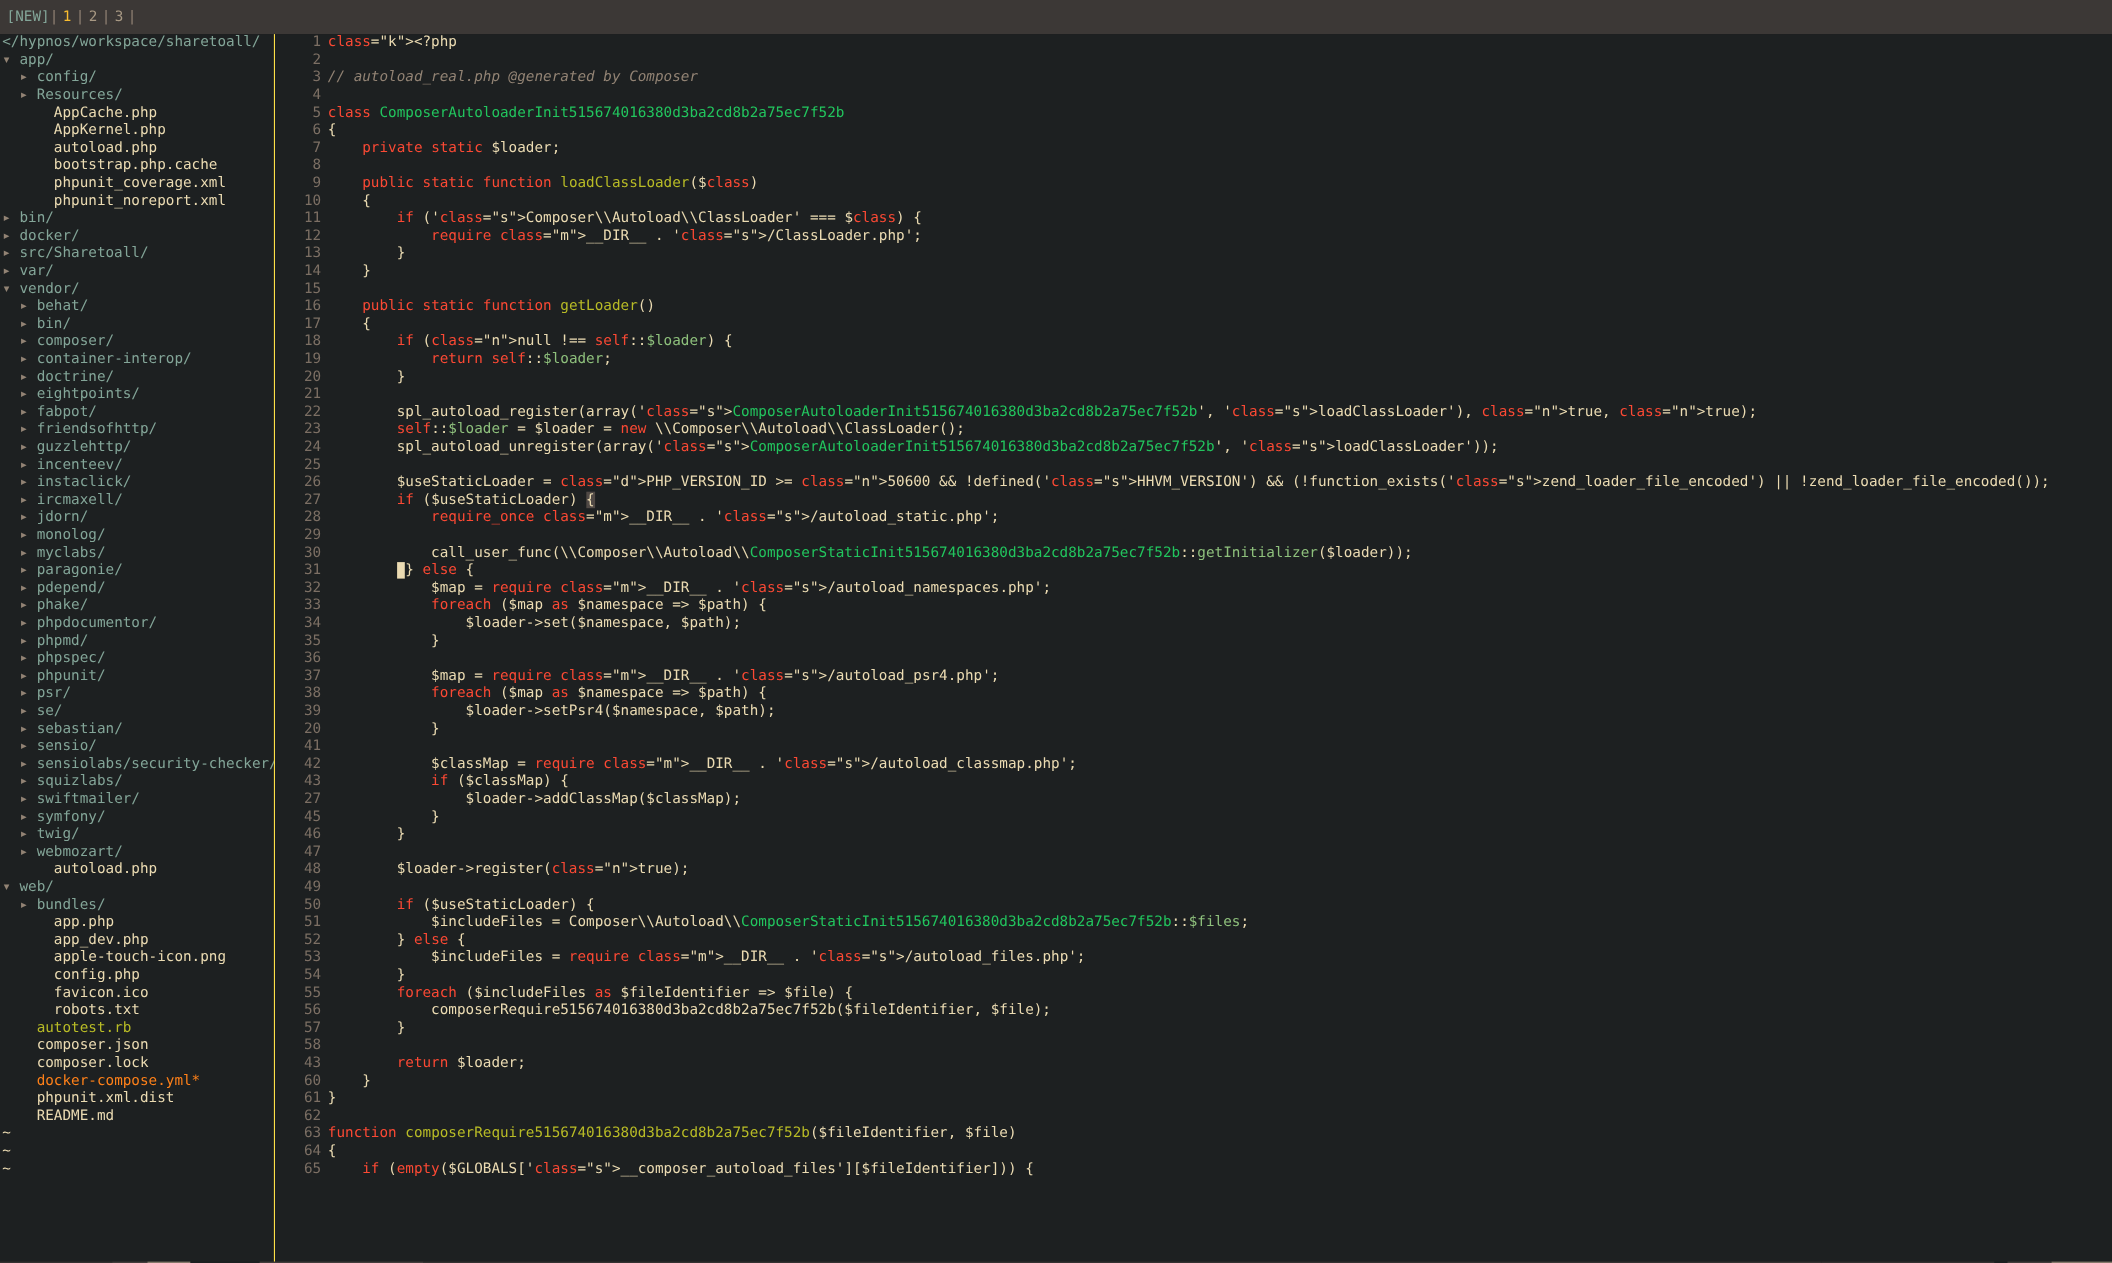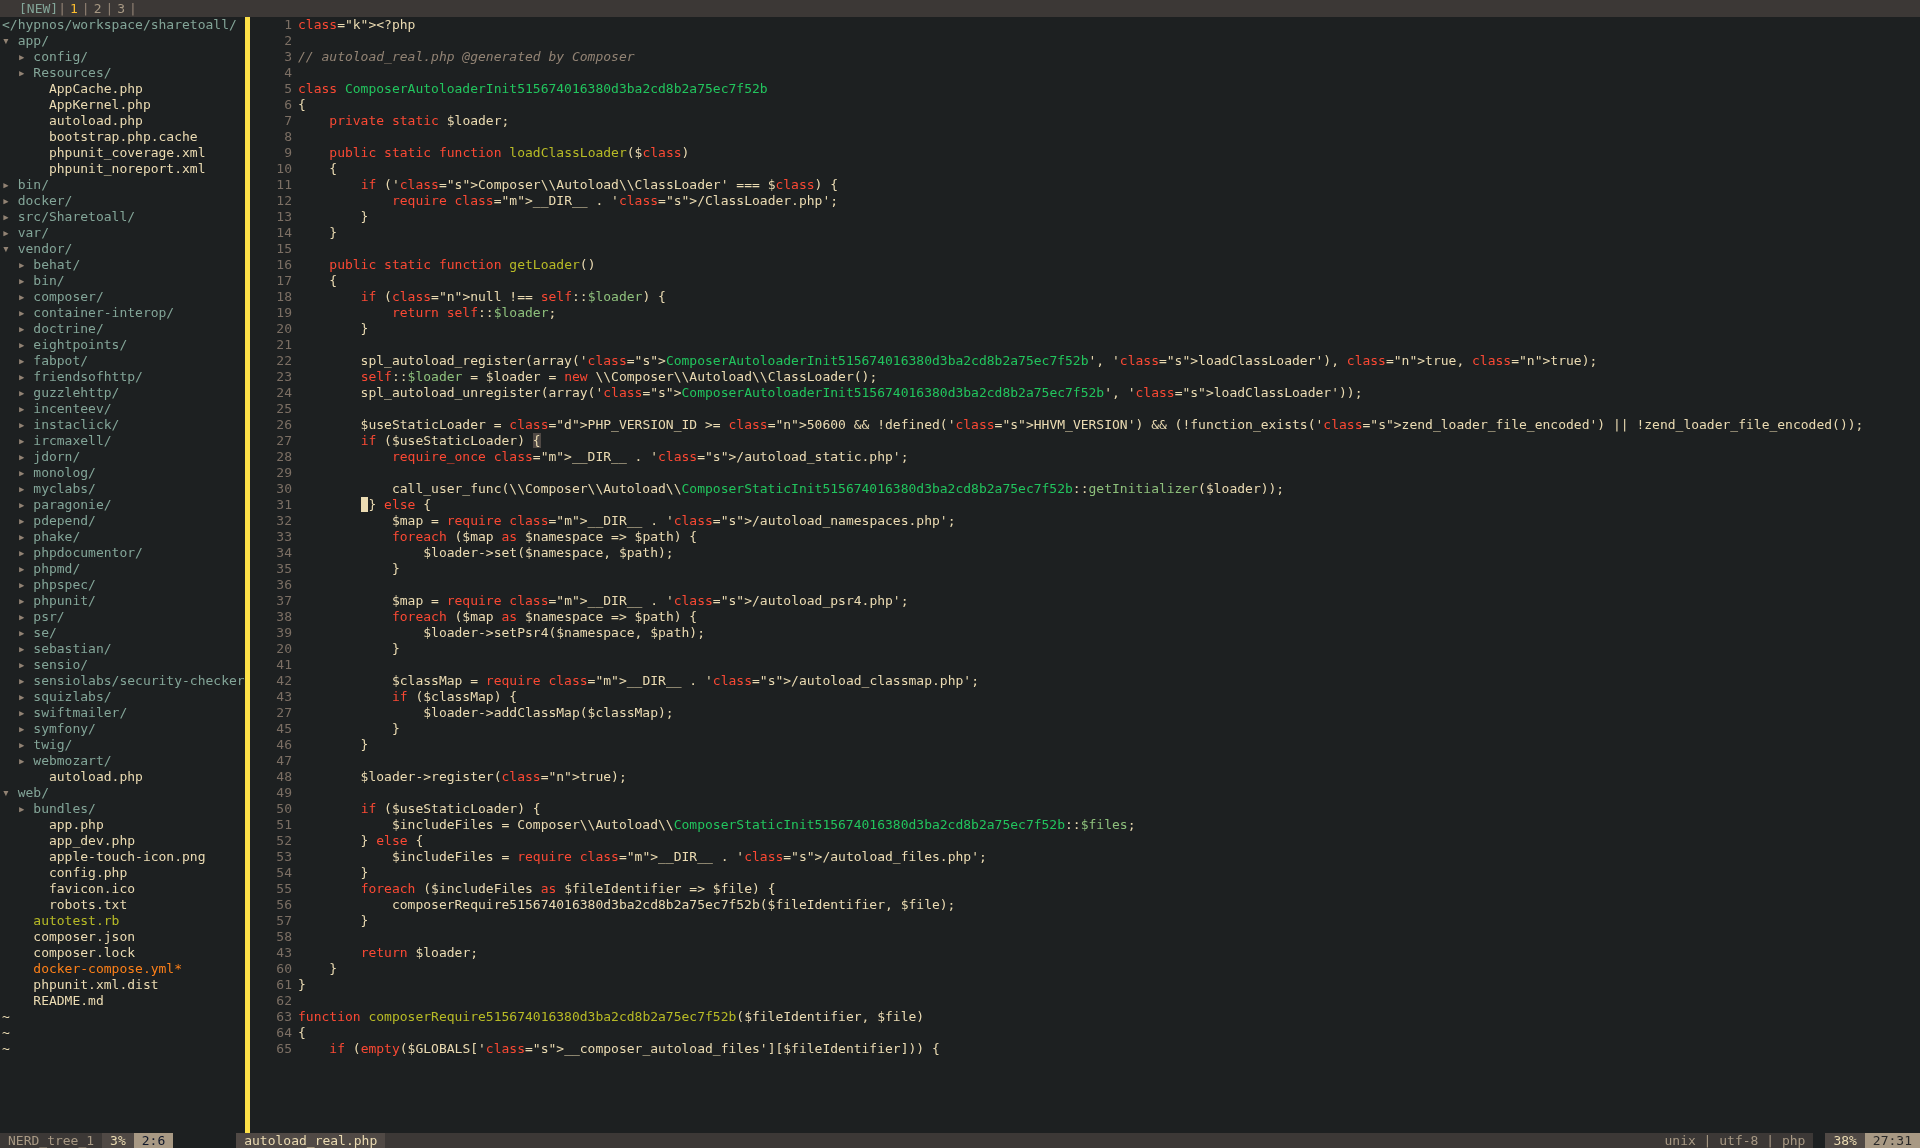--- a/index.html
+++ b/index.html
@@ -6,38 +6,38 @@
 html, body {
   width: 1920px; height: 1148px;
   background: #1d2021;
   font-family: "DejaVu Sans Mono", Menlo, Consolas, monospace;
   font-size: 13px;
   line-height: 16px;
   color: #ebdbb2;
   overflow: hidden;
 }
 .tabline {
-  height: 17px;
+  height: 31px;
   background: #3c3836;
   display: flex;
   align-items: center;
-  padding: 0 19px;
+  padding: 0 6px;
 }
 .tabline .tab { color: #a89984; padding: 0 4px; }
 .tabline .tab.active { color: #fabd2f; }
 .tabline .sep { color: #928374; }
 .tabline .new { color: #83a598; }
 .columns {
   display: flex;
   height: calc(1148px - 16px - 16px);
 }
 .sidebar {
   width: 250px;
   background: #1d2021;
-  border-right: 5px solid #fde047;
+  border-right: 1px solid #fde047;
   padding: 0 2px;
   overflow: hidden;
 }
 .sidebar .path { color: #83a598; }
 .sidebar .tree-line { white-space: pre; color: #ebdbb2; }
 .sidebar .tree-line.dir { color: #83a598; }
 .sidebar .tree-line.exec { color: #b8bb26; }
 .sidebar .tree-line.modified { color: #fe8019; }
 .sidebar .marker { color: #928374; }
 .editor {

